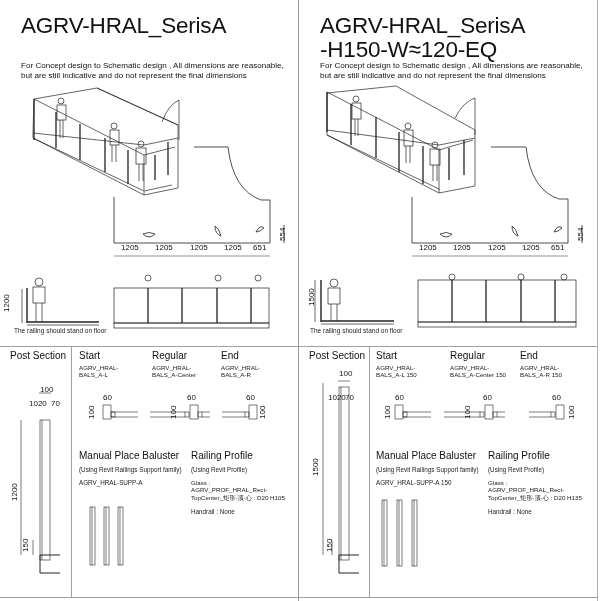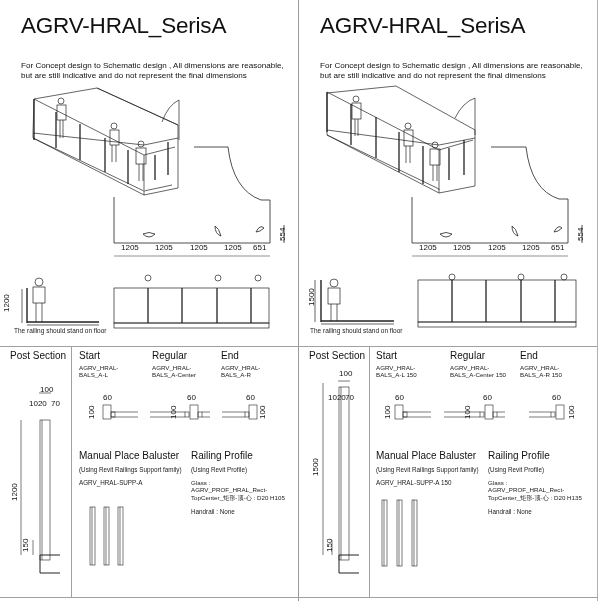--- a/index.html
+++ b/index.html
@@ -188,20 +188,21 @@
     <div>Glass :</div>
     <div>AGRV_PROF_HRAL_Rect-</div>
     <div>TopCenter_矩形-顶-心 : D20 H105</div>
   </div>
   <div class="small" style="left:191px;top:508px;">Handrail : None</div>
 </div>
 
 <div class="panel right">
   <div class="title">
     <div>AGRV-HRAL_SerisA</div>
+    <div>-H150-W≈120-EQ</div>
   </div>
   <div class="note">
     <div>For Concept design to Schematic design , All dimensions are reasonable,</div>
     <div>but are still indicative and do not represent the final dimensions</div>
   </div>
 
   <svg width="300" height="120" style="left:0;top:80px" viewBox="0 80 300 120">
     <g fill="none" stroke="#222" stroke-width="0.7">
       <polygon points="28,93 97,86 176,130 176,138 140,145 28,130"></polygon>
       <polyline points="28,130 28,135 140,193 176,186 176,138"></polyline>

